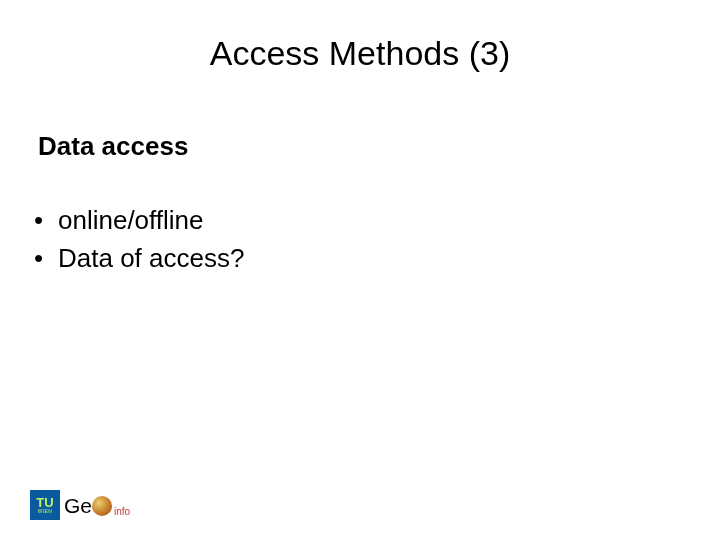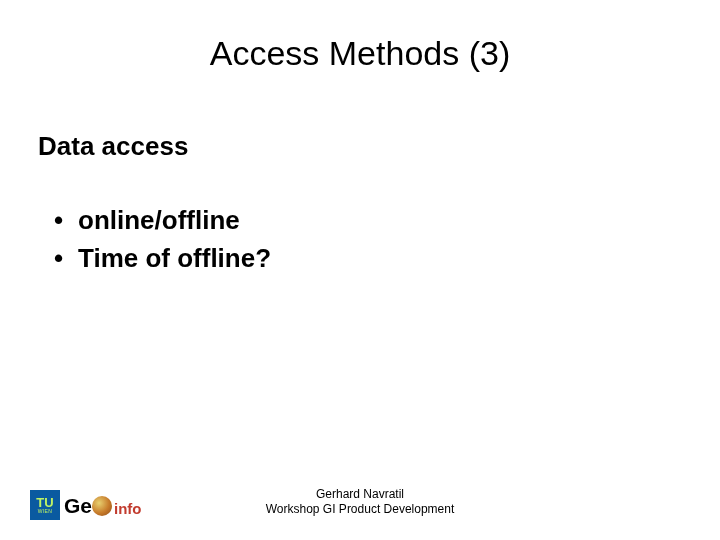--- a/index.html
+++ b/index.html
@@ -23,23 +23,22 @@
     font-weight: 400;
   }
   .subtitle {
     font-size: 26px;
     padding-left: 38px;
     padding-top: 58px;
     font-weight: 700;
   }
   .bullets {
     list-style: none;
-    padding-left: 48px;
+    padding-left: 28px;
     padding-top: 42px;
-    font-weight: bold;
   }
   .bullets li {
     font-size: 26px;
     line-height: 1.3;
     padding-left: 30px;
     position: relative;
     margin-bottom: 4px;
   }
   .bullets li::before {
     content: "•";
@@ -76,65 +75,61 @@
     flex-direction: column;
     align-items: center;
     justify-content: center;
     line-height: 0.9;
   }
   .tu-logo .small { font-size: 5px; font-weight: normal; letter-spacing: 0.3px; }
   .geo-logo {
     display: flex;
     align-items: baseline;
     font-size: 21px;
-    font-weight: 700;
+    font-weight: 400;
   }
   .geo-logo .globe {
     width: 20px;
     height: 20px;
     border-radius: 50%;
     background: radial-gradient(circle at 35% 35%, #e8d070 0%, #c77b2a 55%, #8a4a18 100%);
     display: inline-block;
     position: relative;
     top: 3px;
     margin-right: 1px;
   }
   .geo-logo .sub {
-    font-size: 15px;
+    font-size: 10px;
     color: #c23b2e;
     margin-left: 1px;
     align-self: flex-end;
     position: relative;
     top: -1px;
   }
 </style>
 </head>
 <body>
 
 <div class="slide">
 
   <h1 class="title">Access Methods (3)</h1>
 
   <div class="subtitle">Data access</div>
 
   <ul class="bullets">
     <li>online/offline</li>
-    <li>Time of offline?</li>
+    <li>Data of access?</li>
   </ul>
 
   <div class="logos">
     <div class="tu-logo">
       <span>TU</span>
       <span class="small">WIEN</span>
     </div>
     <div class="geo-logo">
       <span>Ge</span>
         <span class="globe"></span>
         <span class="sub">info</span>
     </div>
   </div>
 
-  <div class="footer">
-    <div>Gerhard Navratil</div>
-    <div>Workshop GI Product Development</div>
-  </div>
 
 </div>
 
 </body></html>

